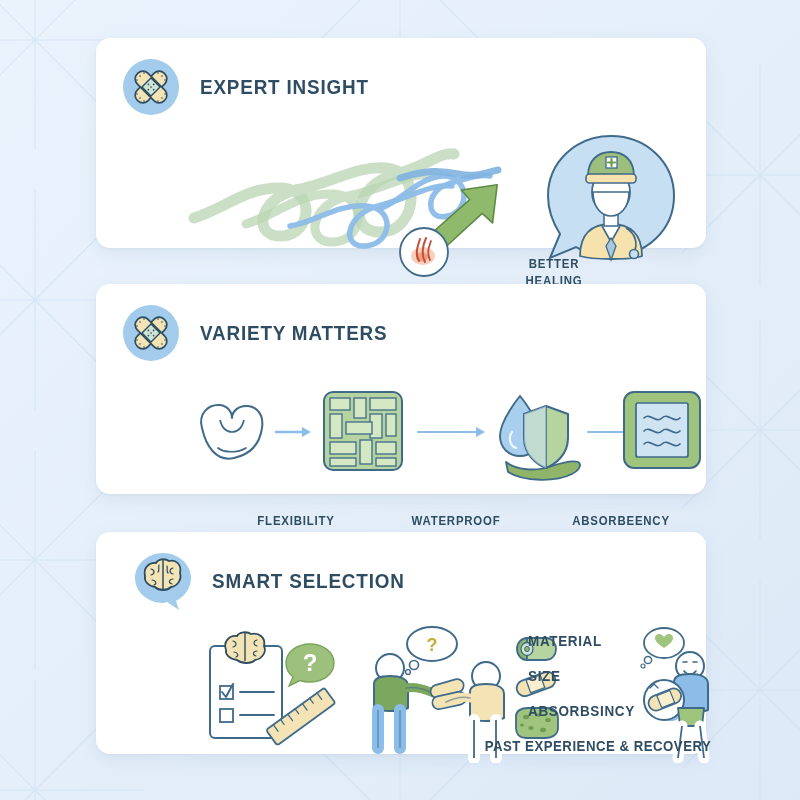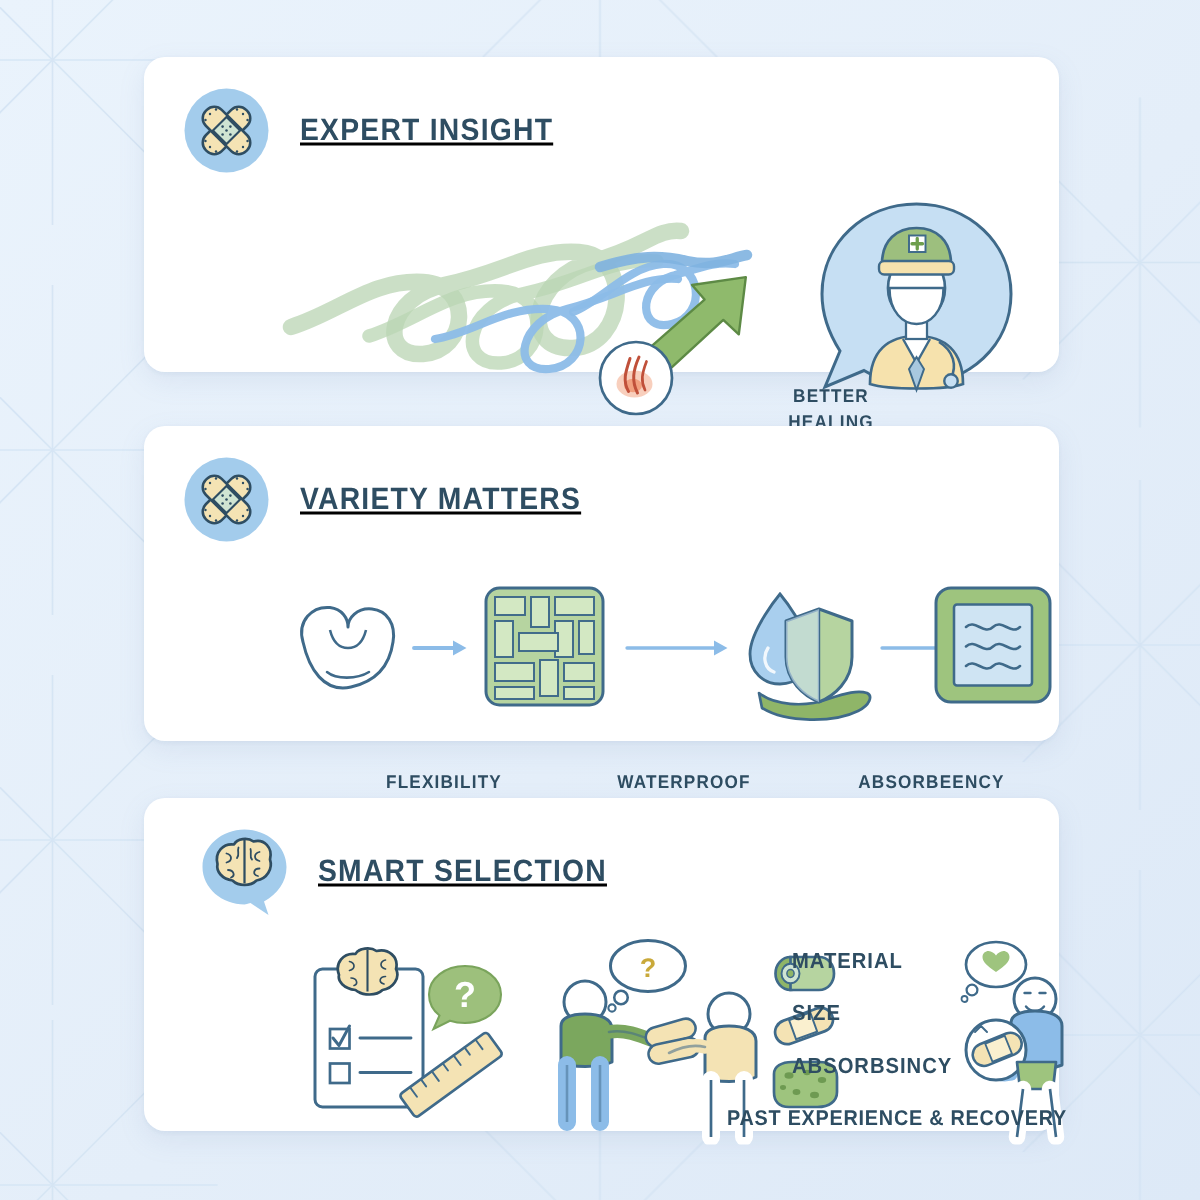--- a/index.html
+++ b/index.html
@@ -45,21 +45,20 @@
   #card-expert-insight { top: 38px;  height: 210px; }
   #card-variety-matters { top: 284px; height: 210px; }
   #card-smart-selection { top: 532px; height: 222px; padding-left: 12px; }
 
   
   .card-header {
     display: flex;
     align-items: center;
     gap: 20px;
     padding: 20px 0 0 26px;
-    text-decoration: underline;
   }
 
   .badge {
     width: 58px;
     height: 58px;
     flex: 0 0 58px;
     position: relative;
   }
 
   .card-title {

